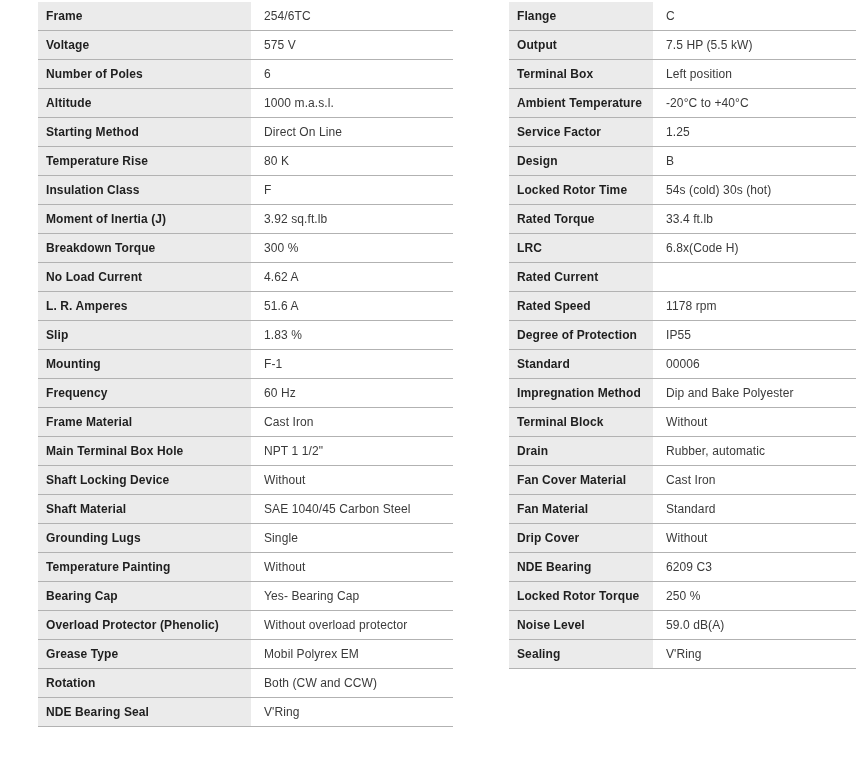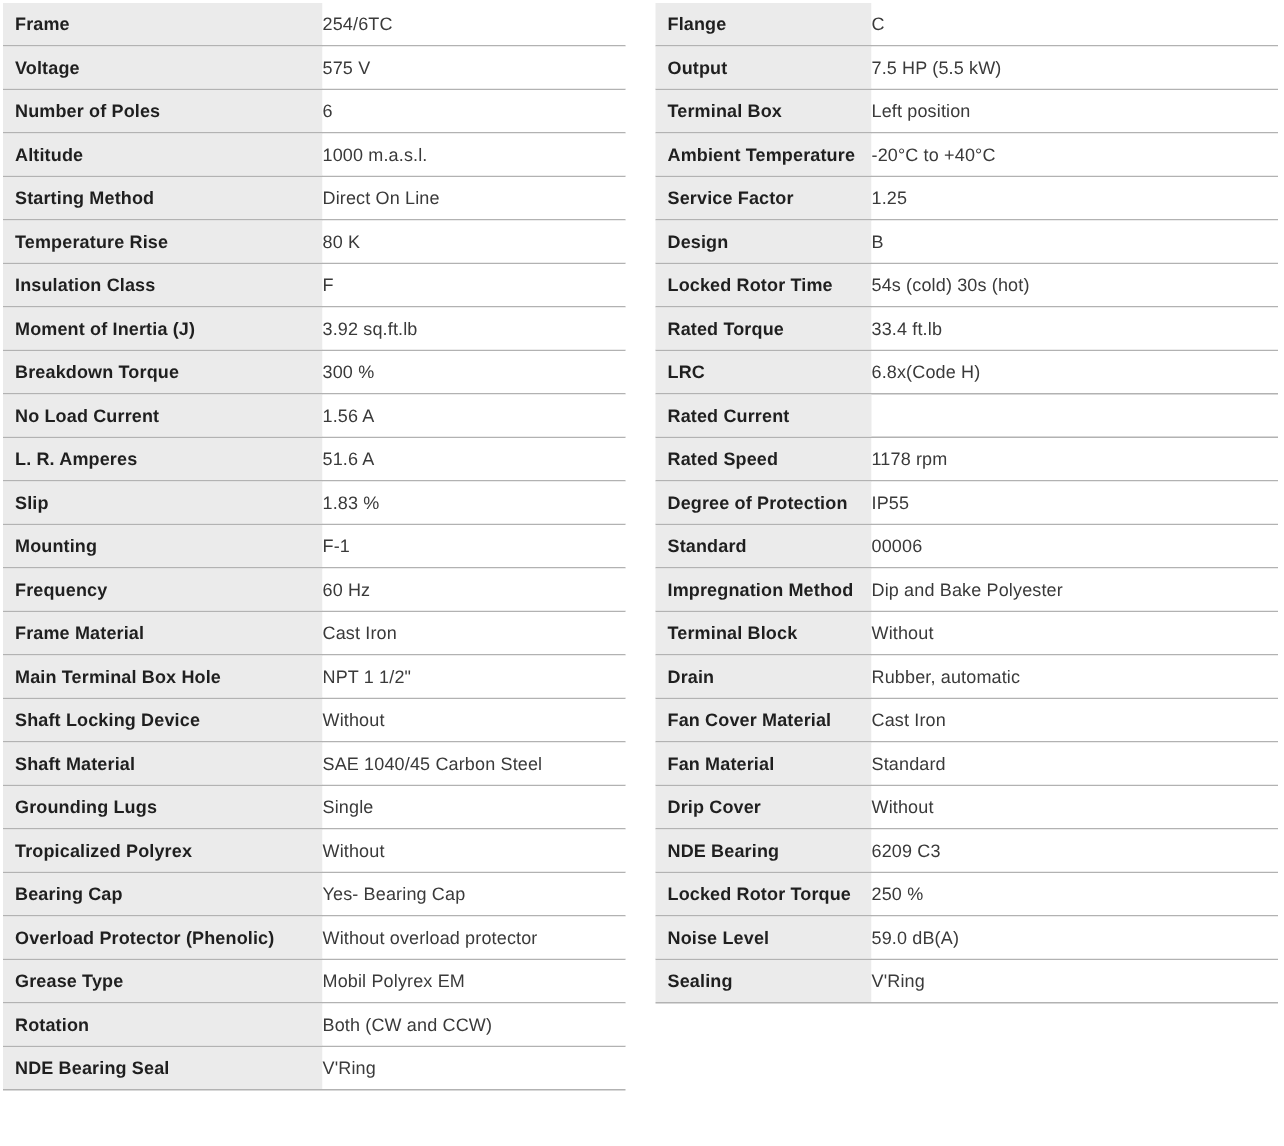--- a/index.html
+++ b/index.html
@@ -15,20 +15,21 @@
     padding: 2px 0 0 2px;
     display: flex;
     gap: 20px;
     align-items: flex-start;
     background: var(--page-bg, #ffffff);
     overflow: hidden;
   }
   .spec-table {
     width: 415px;
     flex: 0 0 auto;
+    margin-left: 36px;
   }
   .spec-row {
     display: flex;
     align-items: stretch;
     height: 29px;
     box-sizing: border-box;
     border-bottom: 1px solid var(--row-border, #b2b2b2);
   }
   .spec-label {
     box-sizing: border-box;
@@ -41,21 +42,21 @@
     color: var(--label-text, #1f1f1f);
     letter-spacing: 0.1px;
     white-space: nowrap;
   }
   .spec-table--left .spec-label { width: 213px; }
   .spec-table--right .spec-label { width: 144px; }
   .spec-value {
     flex: 1;
     display: flex;
     align-items: center;
-    padding-left: 0;
+    padding-left: 13px;
     font-size: 12px;
     color: var(--value-text, #3a3a3a);
     letter-spacing: 0.1px;
     white-space: nowrap;
     background: var(--page-bg, #ffffff);
   }
 </style>
 </head>
 <body>
 
@@ -92,21 +93,21 @@
       <div class="spec-row">
         <div class="spec-label">Moment of Inertia (J)</div>
         <div class="spec-value">3.92 sq.ft.lb</div>
       </div>
       <div class="spec-row">
         <div class="spec-label">Breakdown Torque</div>
         <div class="spec-value">300 %</div>
       </div>
       <div class="spec-row">
         <div class="spec-label">No Load Current</div>
-        <div class="spec-value">1.56 A</div>
+        <div class="spec-value">4.62 A</div>
       </div>
       <div class="spec-row">
         <div class="spec-label">L. R. Amperes</div>
         <div class="spec-value">51.6 A</div>
       </div>
       <div class="spec-row">
         <div class="spec-label">Slip</div>
         <div class="spec-value">1.83 %</div>
       </div>
       <div class="spec-row">
@@ -131,21 +132,21 @@
       </div>
       <div class="spec-row">
         <div class="spec-label">Shaft Material</div>
         <div class="spec-value">SAE 1040/45 Carbon Steel</div>
       </div>
       <div class="spec-row">
         <div class="spec-label">Grounding Lugs</div>
         <div class="spec-value">Single</div>
       </div>
       <div class="spec-row">
-        <div class="spec-label">Tropicalized Polyrex</div>
+        <div class="spec-label">Temperature Painting</div>
         <div class="spec-value">Without</div>
       </div>
       <div class="spec-row">
         <div class="spec-label">Bearing Cap</div>
         <div class="spec-value">Yes- Bearing Cap</div>
       </div>
       <div class="spec-row">
         <div class="spec-label">Overload Protector (Phenolic)</div>
         <div class="spec-value">Without overload protector</div>
       </div>

